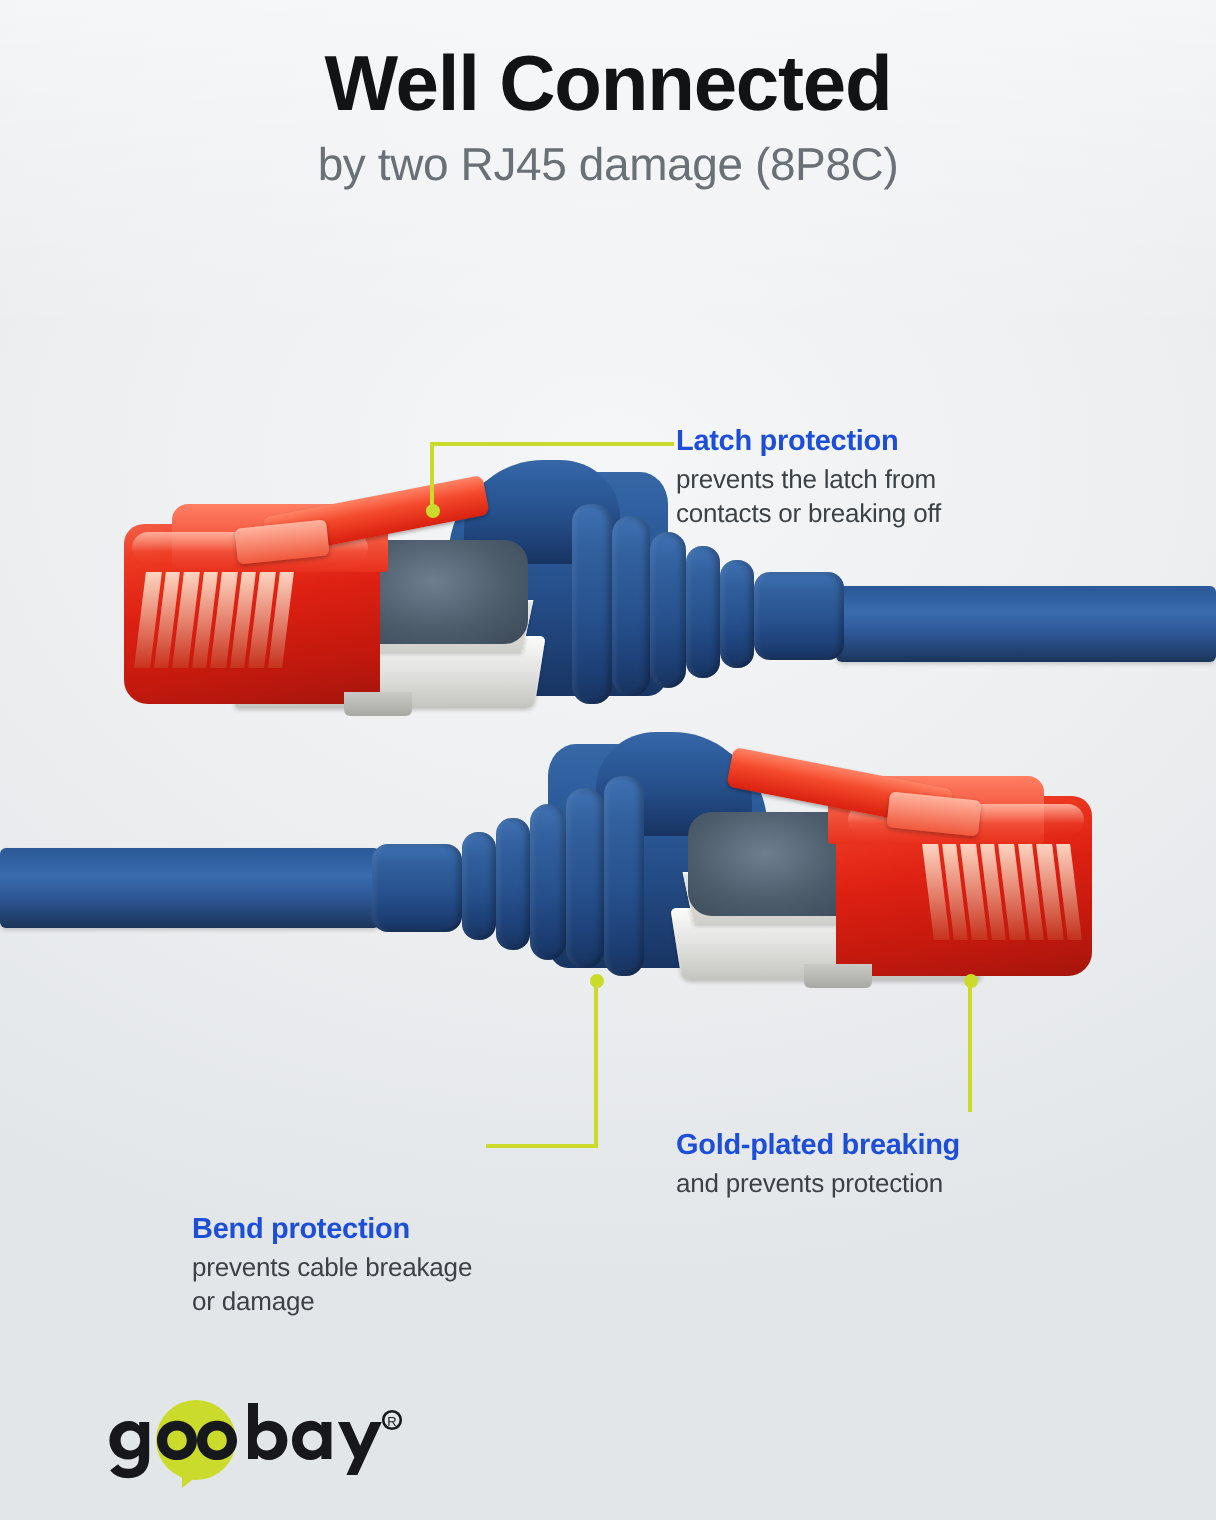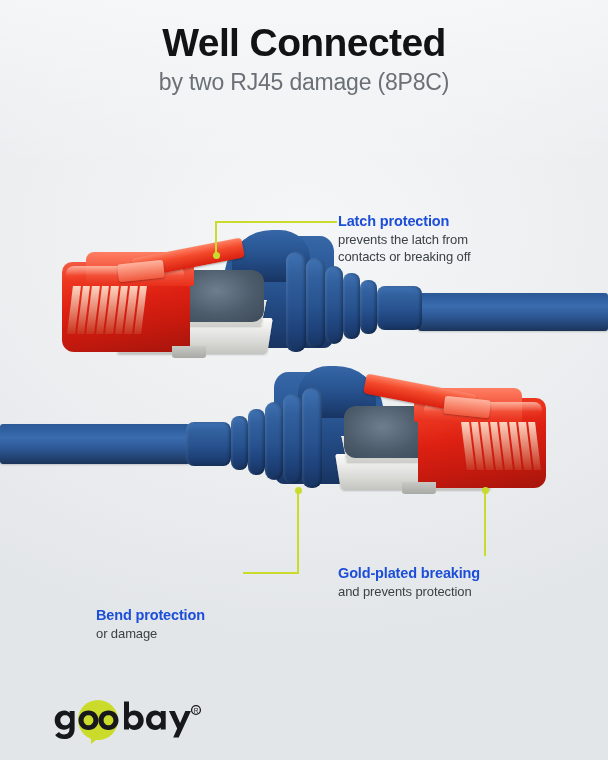--- a/index.html
+++ b/index.html
@@ -246,20 +246,21 @@
 </div>
 
 <div class="callout" style="left:338px; top:213px; width:250px;">
   <div class="c-head">Latch protection</div>
   <div class="c-line">prevents the latch from</div>
   <div class="c-line">contacts or breaking off</div>
 </div>
 
 <div class="callout" style="left:96px; top:565px; width:240px;margin-top:42px;">
   <div class="c-head">Bend protection</div>
+  <div class="c-line">prevents cable breakage</div>
   <div class="c-line">or damage</div>
 </div>
 
 <div class="callout" style="left:338px; top:565px; width:250px;">
   <div class="c-head">Gold-plated breaking</div>
   <div class="c-line">and prevents protection</div>
 </div>
 
 <div id="logo">
   <svg width="170" height="44" viewBox="0 0 170 44">

